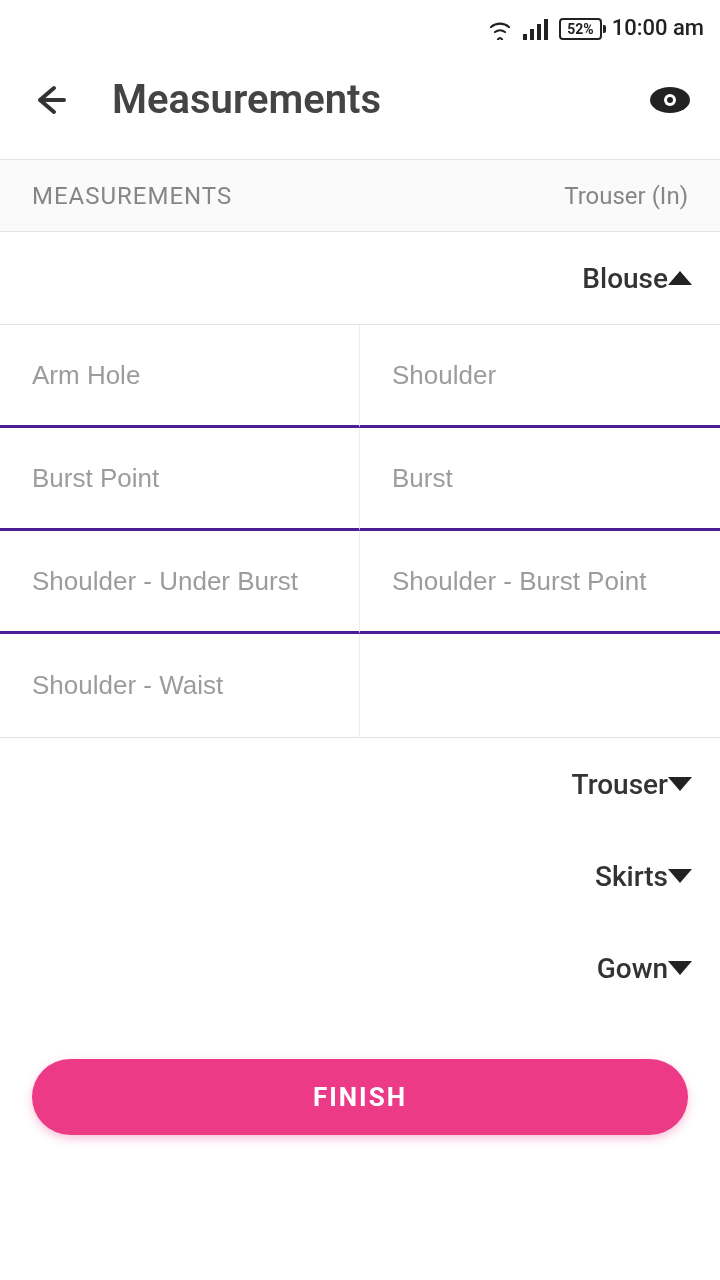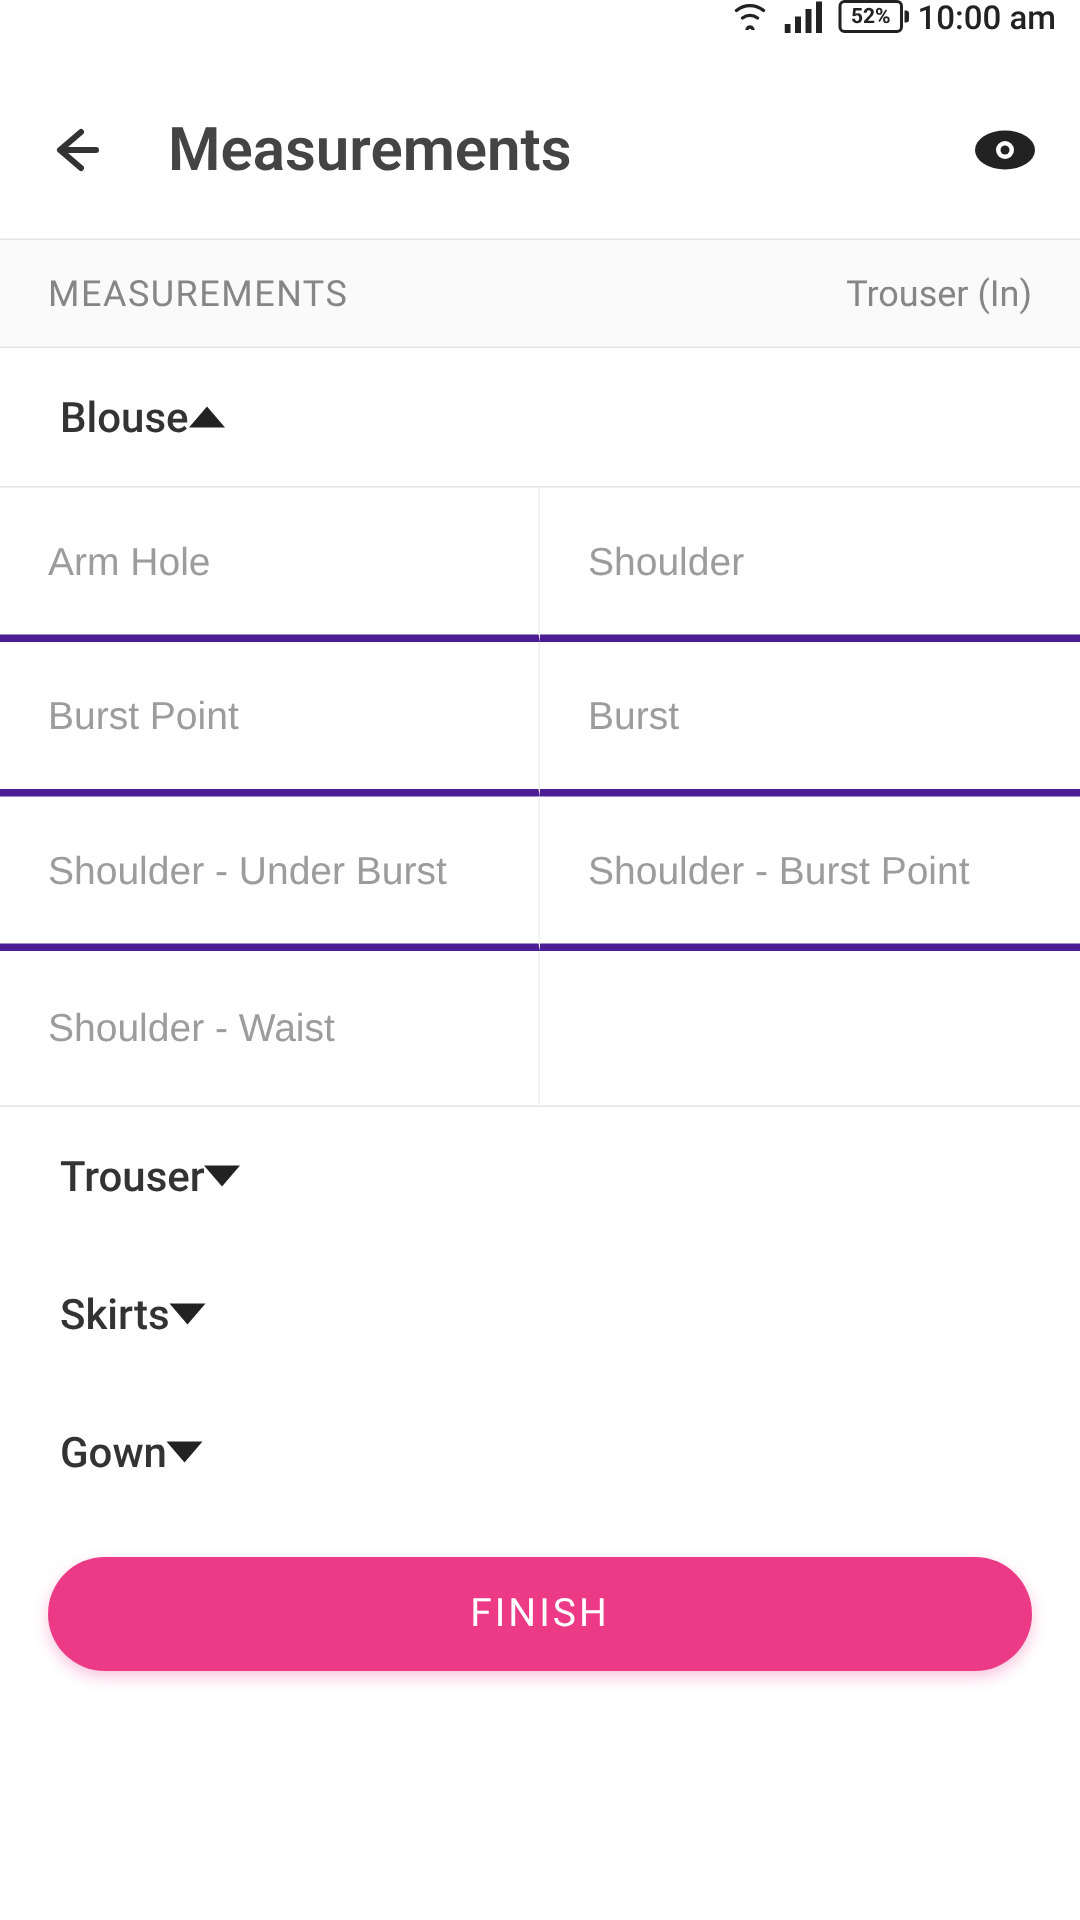--- a/index.html
+++ b/index.html
@@ -1,45 +1,45 @@
 <!DOCTYPE html>
 <html><head>
 <meta charset="utf-8">
 <style>
   * { box-sizing: border-box; margin: 0; padding: 0; }
   html, body { width: 720px; height: 1280px; font-family: -apple-system, BlinkMacSystemFont, "Segoe UI", Roboto, sans-serif; background: #fff; color: #333; }
   
-  .status-bar { height: 40px; display: flex; align-items: flex-start; justify-content: flex-end; padding: 0 16px; gap: 10px; font-size: 22px; font-weight: 500; color: #222; }
+  .status-bar { height: 40px; display: flex; align-items: flex-end; justify-content: flex-end; padding: 0 16px; gap: 10px; font-size: 22px; font-weight: 500; color: #222; }
   .status-bar .battery { display: inline-flex; align-items: center; gap: 4px; }
   .status-bar .battery-box { display: inline-flex; align-items: center; border: 2px solid #222; border-radius: 4px; padding: 0 6px; font-size: 14px; font-weight: 700; height: 22px; position: relative; }
   .status-bar .battery-box::after { content: ""; position: absolute; right: -6px; top: 5px; width: 3px; height: 8px; background: #222; border-radius: 0 2px 2px 0; }
   
   .app-bar { height: 120px; display: flex; align-items: center; padding: 0 28px; border-bottom: 1px solid #e4e4e4; }
   .app-bar .back { width: 44px; height: 44px; display: flex; align-items: center; justify-content: center; margin-right: 40px; cursor: pointer; }
   .app-bar .title { font-size: 40px; font-weight: 600; color: #444; flex: 1; }
   .app-bar .eye { width: 44px; height: 44px; display: flex; align-items: center; justify-content: center; cursor: pointer; }
   
   .subheader { height: 72px; display: flex; align-items: center; justify-content: space-between; padding: 0 32px; background: #fafafa; border-bottom: 1px solid #e4e4e4; }
   .subheader .left { font-size: 24px; color: #868686; letter-spacing: 1px; }
   .subheader .right { font-size: 24px; color: #868686; }
   
-  .category { height: 92px; display: flex; align-items: center; justify-content: flex-start; padding: 0 40px; cursor: pointer; }
+  .category { height: 92px; display: flex; align-items: center; justify-content: flex-end; padding: 0 28px; cursor: pointer; }
   .category .label { font-size: 28px; font-weight: 500; color: #333; }
   .category .caret { width: 0; height: 0; }
   .caret-up { border-left: 12px solid transparent; border-right: 12px solid transparent; border-bottom: 14px solid #222; }
   .caret-down { border-left: 12px solid transparent; border-right: 12px solid transparent; border-top: 14px solid #222; }
   
   .fields-grid { display: grid; grid-template-columns: 1fr 1fr; border-top: 1px solid #e4e4e4; border-bottom: 1px solid #e4e4e4; }
-  .field-cell { height: 103px; display: flex; align-items: center; padding: 0 32px; border-bottom: 5px solid #4c1d95; }
+  .field-cell { height: 103px; display: flex; align-items: center; padding: 0 32px; border-bottom: 3px solid #4c1d95; }
   .field-cell:nth-child(odd) { border-right: 1px solid #eee; }
   .field-cell:nth-last-child(-n+2) { border-bottom: none; }
   .field-cell input { border: none; outline: none; width: 100%; font-size: 26px; color: #333; background: transparent; }
   .field-cell input::placeholder { color: #9c9c9c; }
   
-  .finish-btn { margin: 24px 32px; height: 76px; background: #EC3A87; border-radius: 40px; display: flex; align-items: center; justify-content: center; color: #fff; font-size: 26px; font-weight: 400; letter-spacing: 2px; box-shadow: 0 4px 10px rgba(236,58,135,0.3); cursor: pointer; }
+  .finish-btn { margin: 45px 32px; height: 76px; background: #EC3A87; border-radius: 40px; display: flex; align-items: center; justify-content: center; color: #fff; font-size: 26px; font-weight: 700; letter-spacing: 2px; box-shadow: 0 4px 10px rgba(236,58,135,0.3); cursor: pointer; }
   
   svg { display: block; }
 </style>
 </head>
 <body>
 
 <div class="status-bar">
   <span>
     <svg width="26" height="20" viewBox="0 0 26 20">
         <path d="M13 18 a2 2 0 1 0 0.001 0 M8 12 a8 8 0 0 1 10 0 M4 7 a14 14 0 0 1 18 0" fill="none" stroke="#222" stroke-width="2.2" stroke-linecap="round"></path>

